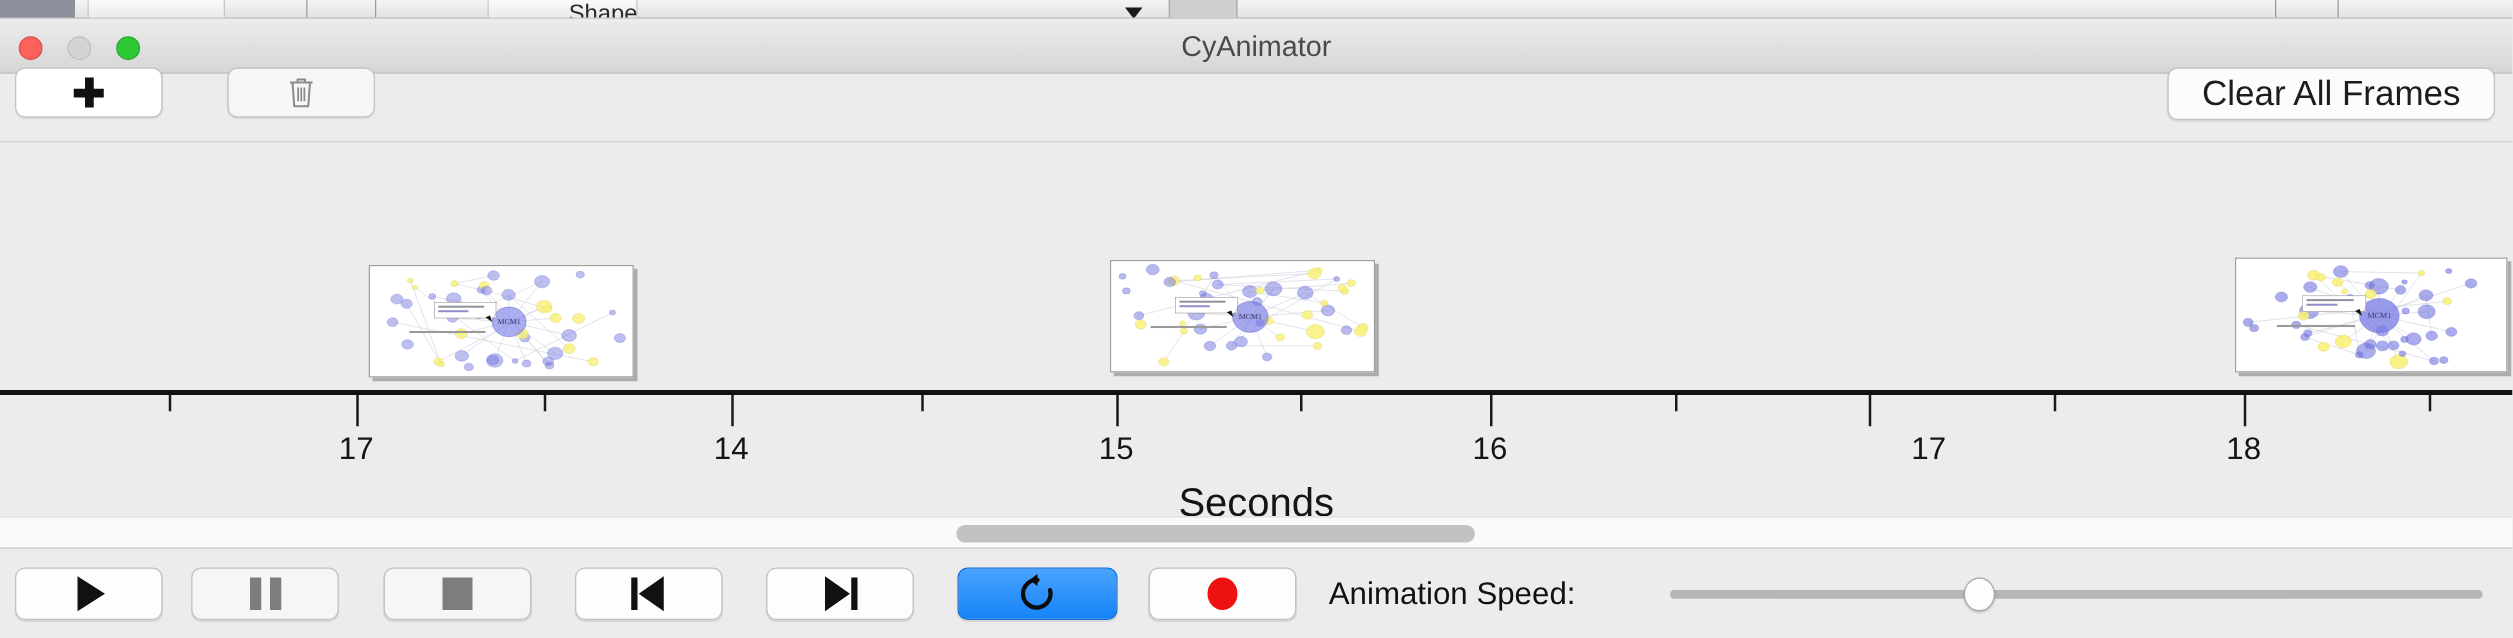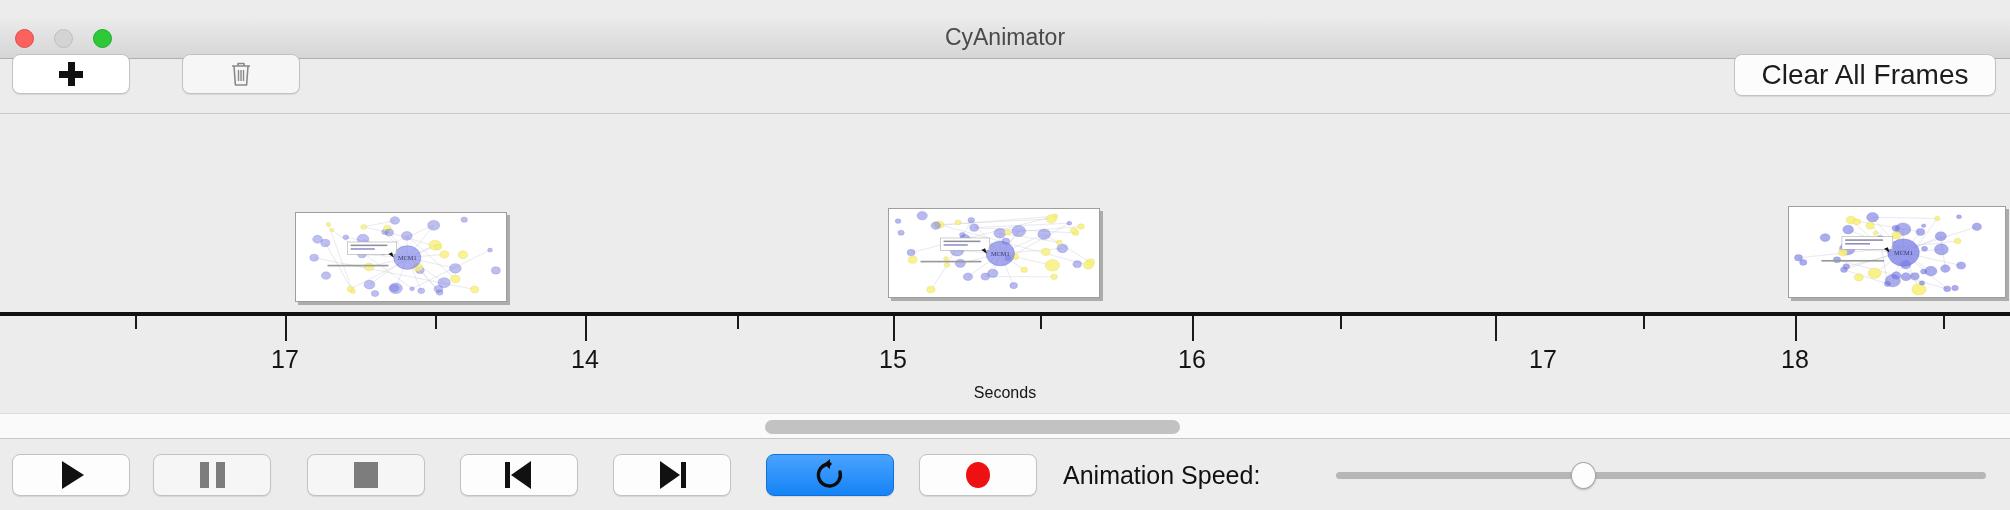--- a/index.html
+++ b/index.html
@@ -197,21 +197,21 @@
     color: #141414;
     transform: translateX(-50%);
     white-space: nowrap;
     font-family: "Liberation Sans", sans-serif;
   }
   .axis-title {
     position: absolute;
     top: 72px; left: 0;
     width: 2010px;
     text-align: center;
-    font-size: 16px;
+    font-size: 32px;
     color: #141414;
     font-family: "Liberation Sans", sans-serif;
   }
 
   
   .scroll-track {
     position: absolute;
     left: 0; top: 413px;
     width: 2010px; height: 26px;
     background: #fafafa;
@@ -329,20 +329,32 @@
     border: 1px solid #a8a8a8;
     box-shadow: 0 1px 2px rgba(0,0,0,0.22);
     cursor: pointer;
   }
 </style>
 </head>
 <body>
 
 <div id="app">
 
+  <div class="bg-window-strip">
+    <div class="bg-strip-dark"></div>
+    <div class="bg-strip-seg" style="left:70px;width:110px;"></div>
+    <div class="bg-strip-tick" style="left:245px;"></div>
+    <div class="bg-strip-tick" style="left:300px;"></div>
+    <div class="bg-strip-seg" style="left:390px;width:120px;"></div>
+    <div class="bg-strip-text">Shape</div>
+    <div class="bg-strip-caret"></div>
+    <div class="bg-strip-box" style="left:935px;width:55px;"></div>
+    <div class="bg-strip-tick" style="left:1820px;"></div>
+    <div class="bg-strip-tick" style="left:1870px;"></div>
+  </div>
 
   <div class="titlebar">
     <div class="traffic close"></div>
     <div class="traffic min"></div>
     <div class="traffic max"></div>
     <div class="window-title">CyAnimator</div>
   </div>
 
   <div class="toolbar"></div>
 

